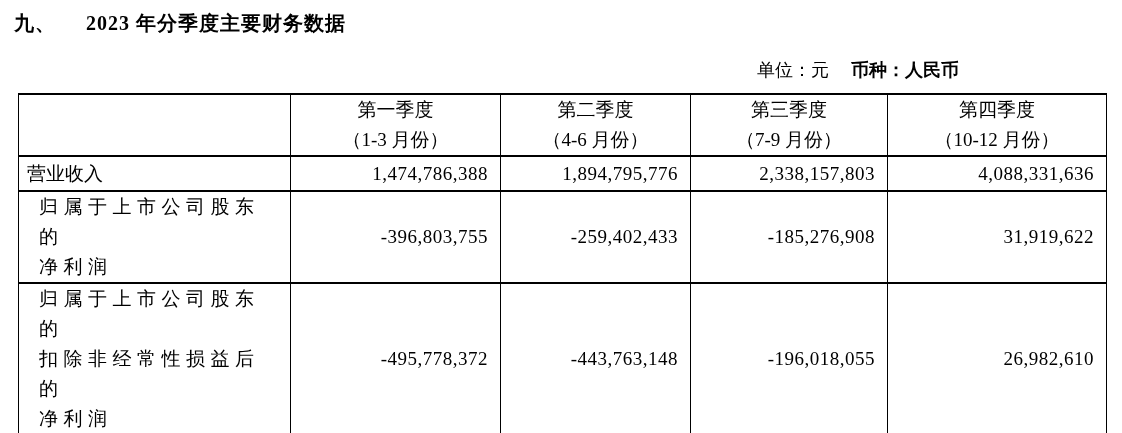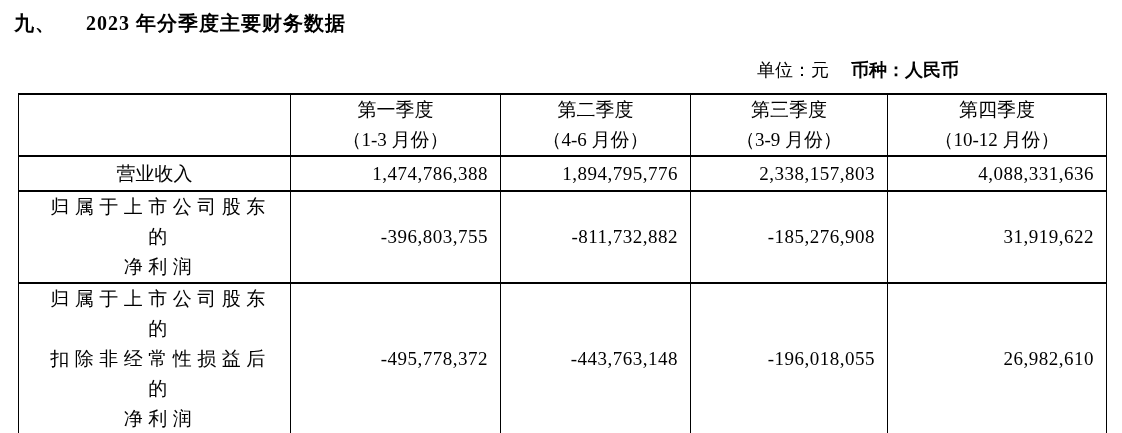--- a/index.html
+++ b/index.html
@@ -58,21 +58,21 @@
     line-height: 30px;
     vertical-align: middle;
     padding: 0;
     white-space: pre-line;
     overflow: hidden;
   }
   .fin-table th {
     text-align: center;
   }
   .fin-table td.label-cell {
-    text-align: center;
+    text-align: left;
     padding-left: 8px;
     padding-right: 8px;
   }
   .fin-table td.label-cell.spread {
     letter-spacing: 5.5px;
     padding-left: 20px;
   }
   .fin-table td.num-cell {
     text-align: right;
     padding-right: 12px;
@@ -106,36 +106,36 @@
     <col style="width:219px">
   </colgroup>
   <tbody>
     <tr class="row-head">
       <th></th>
       <th>第一季度
 （1-3 月份）</th>
       <th>第二季度
 （4-6 月份）</th>
       <th>第三季度
-（3-9 月份）</th>
+（7-9 月份）</th>
       <th>第四季度
 （10-12 月份）</th>
     </tr>
     <tr class="row-0">
       <td class="label-cell">营业收入</td>
       <td class="num-cell">1,474,786,388</td>
       <td class="num-cell">1,894,795,776</td>
       <td class="num-cell">2,338,157,803</td>
       <td class="num-cell">4,088,331,636</td>
     </tr>
     <tr class="row-1">
       <td class="label-cell spread">归属于上市公司股东的
 净利润</td>
       <td class="num-cell">-396,803,755</td>
-      <td class="num-cell">-811,732,882</td>
+      <td class="num-cell">-259,402,433</td>
       <td class="num-cell">-185,276,908</td>
       <td class="num-cell">31,919,622</td>
     </tr>
     <tr class="row-2">
       <td class="label-cell spread">归属于上市公司股东的
 扣除非经常性损益后的
 净利润</td>
       <td class="num-cell">-495,778,372</td>
       <td class="num-cell">-443,763,148</td>
       <td class="num-cell">-196,018,055</td>

